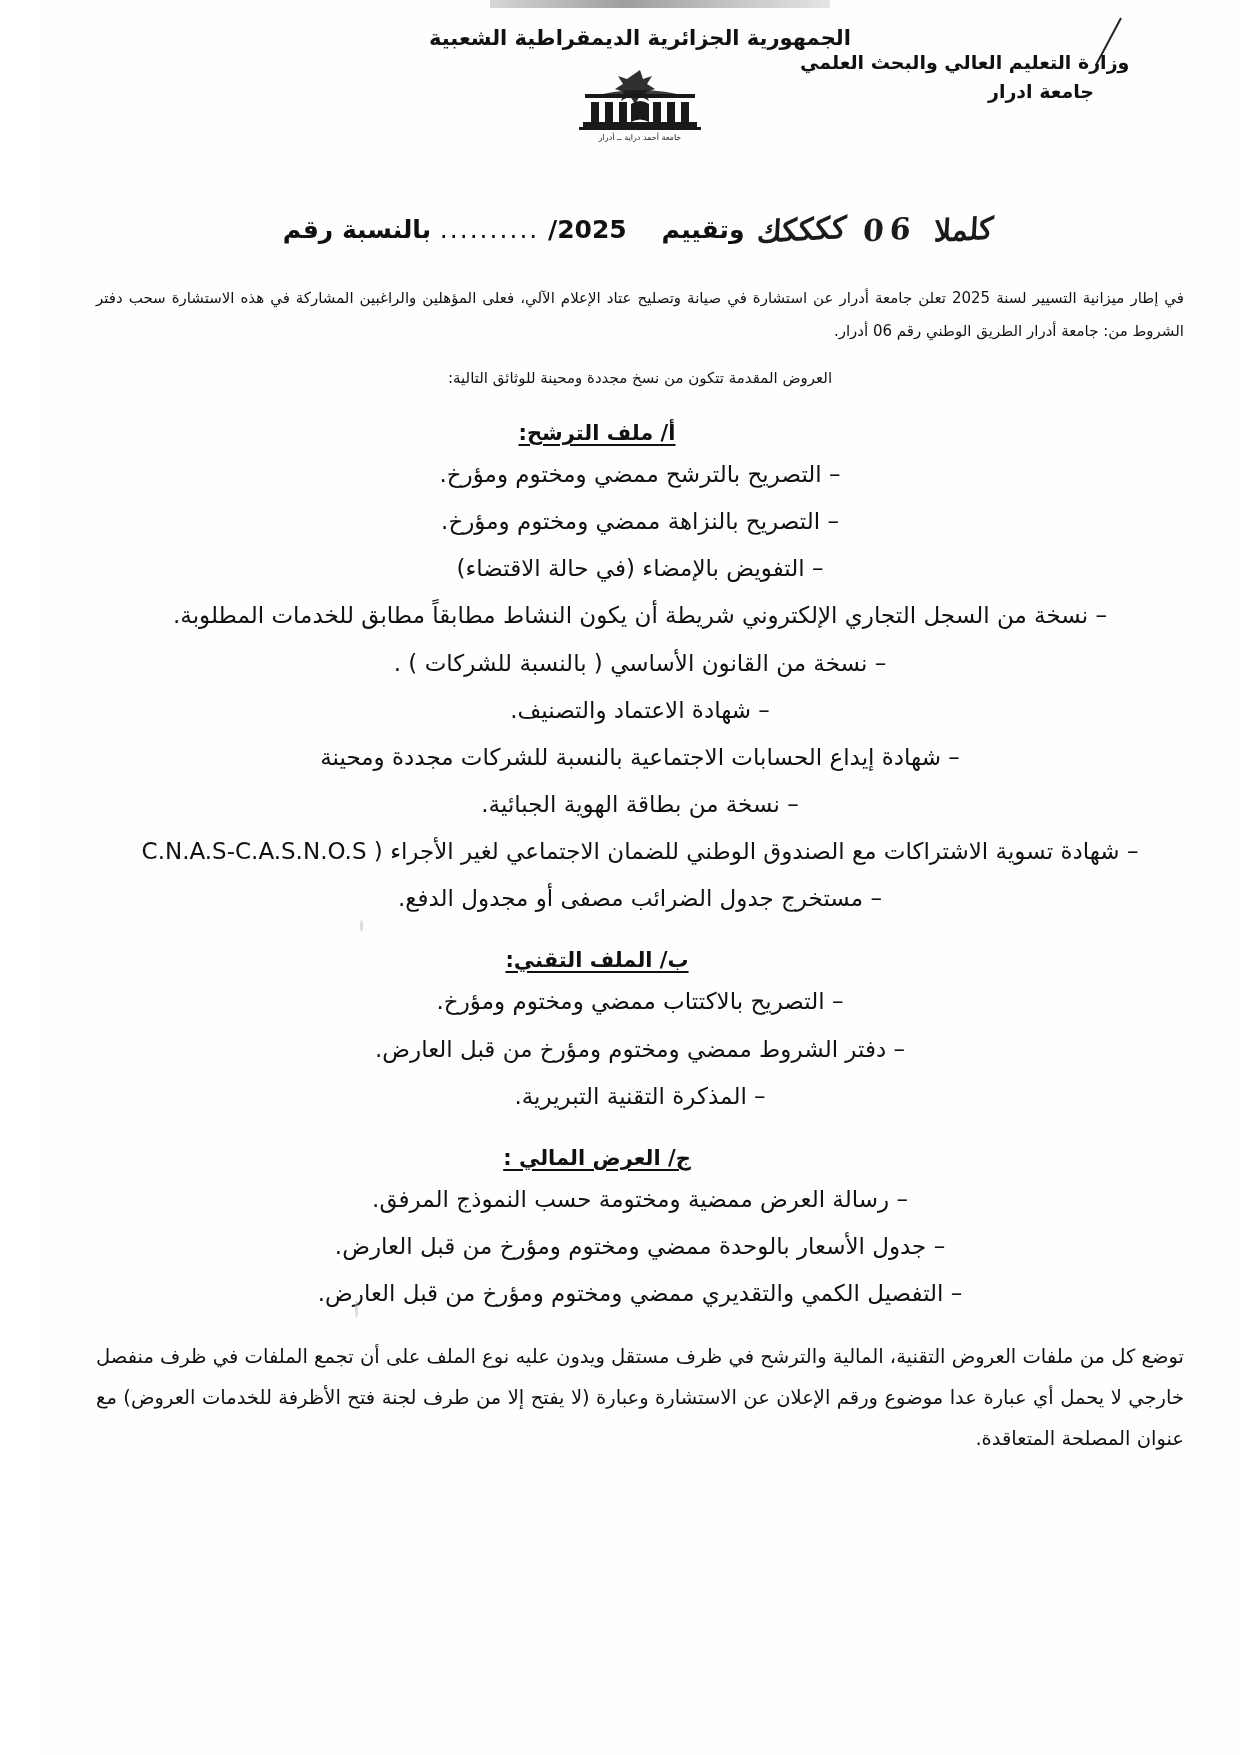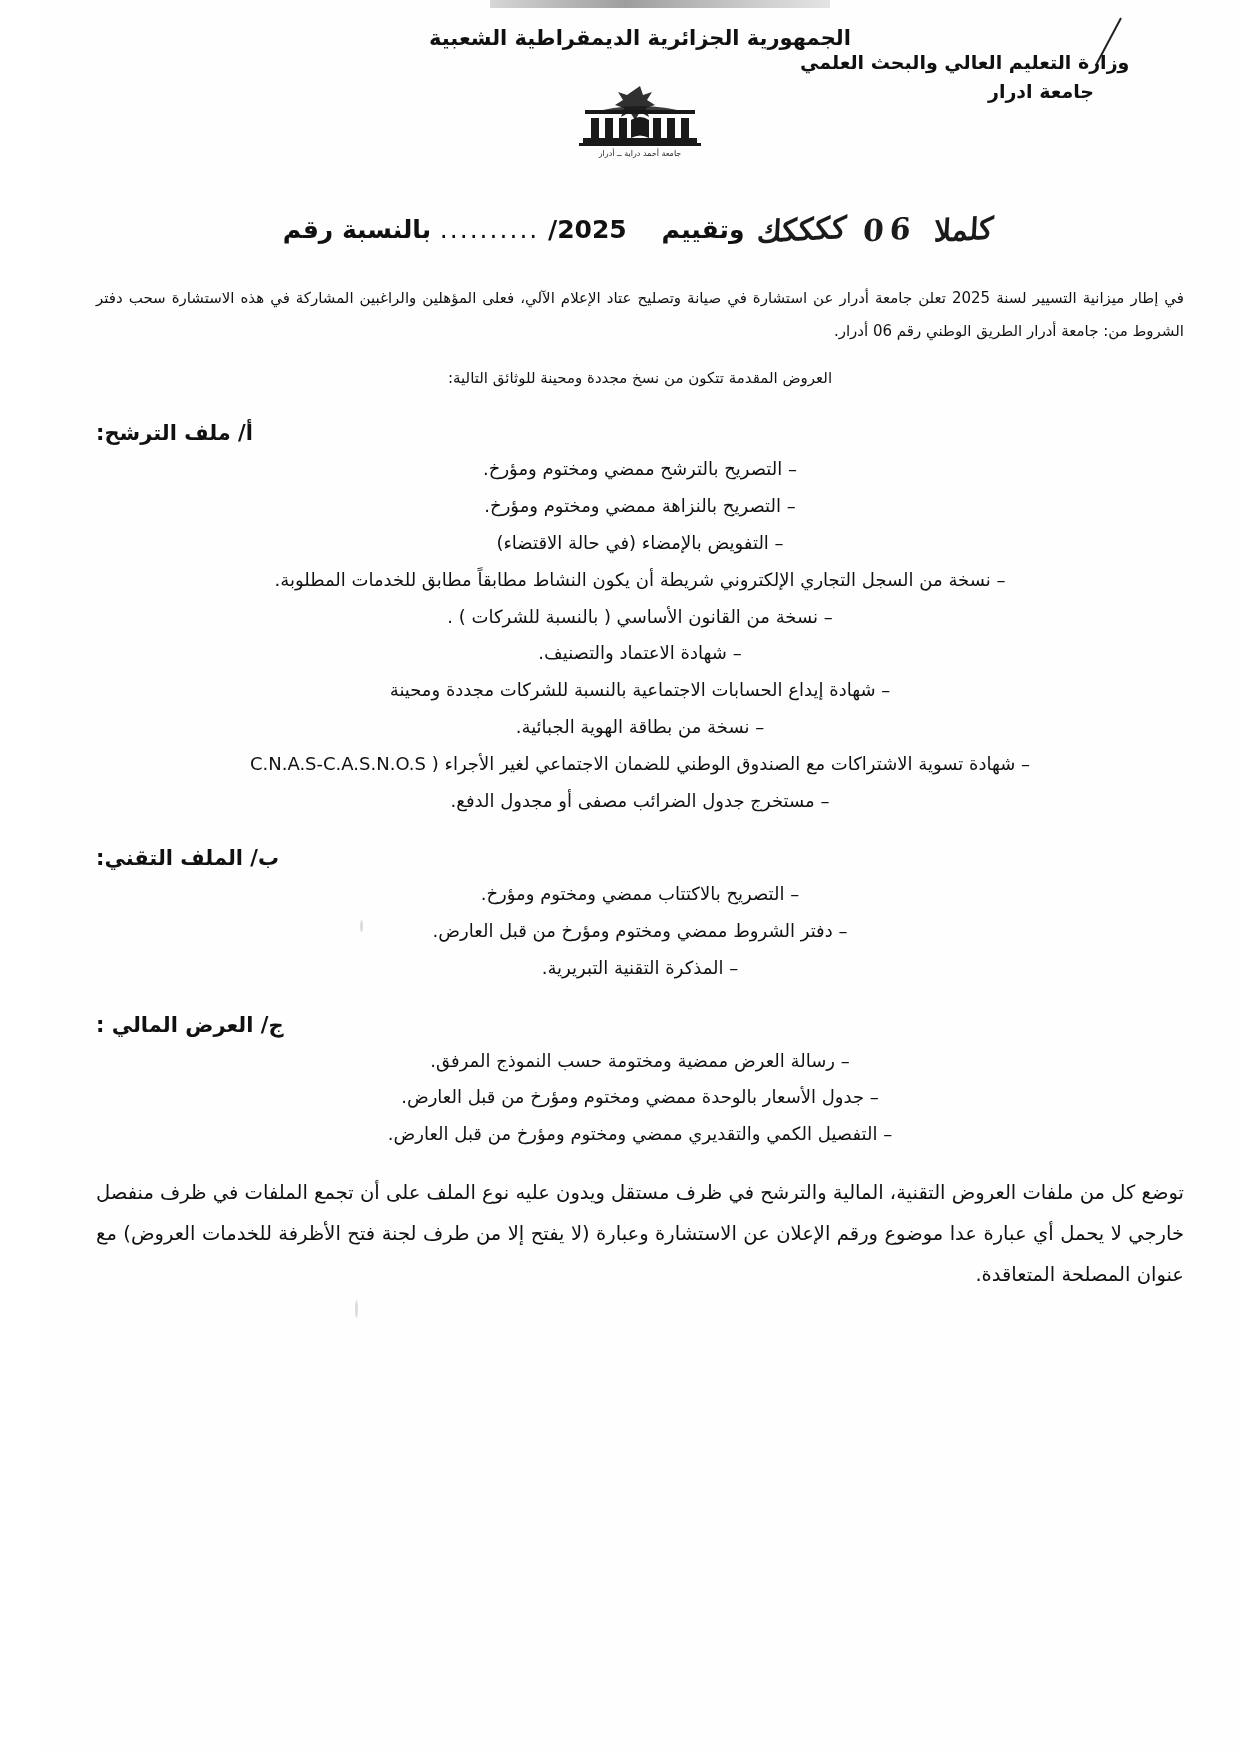--- a/index.html
+++ b/index.html
@@ -55,21 +55,21 @@
     top: 18px;
     left: 1080px;
     width: 2px;
     height: 54px;
     background: #222;
     transform: rotate(28deg);
     transform-origin: top center;
   }
   .logo {
     position: absolute;
-    top: 80px;
+    top: 64px;
     left: 0; right: 0;
     margin: 0 auto;
     width: 190px;
     height: 80px;
     text-align: center;
     text-decoration: underline;
   }
   .logo svg { display: block; margin: 0 auto; }
   .title-row {
     position: relative;
@@ -101,31 +101,32 @@
     font-size: 15px;
     line-height: 2.2;
     margin: 14px 0 0 0;
     text-align: justify;
     text-justify: inter-word;
   }
   p.para.center-ish { text-align: center; }
   .section-head {
     font-size: 21px;
     font-weight: 700;
+    text-decoration: underline;
     text-underline-offset: 4px;
     margin: 26px 86px 6px 0;
-    text-align: left;
+    text-align: center;
   }
   ul.doc-list {
     list-style: none;
     margin: 4px 0 0 0;
     padding: 0;
   }
   ul.doc-list li {
-    font-size: 18px;
+    font-size: 23px;
     line-height: 2.05;
     text-align: center;
     padding-right: 0;
   }
   ul.doc-list li::before {
     content: "– ";
   }
   .final-para {
     font-size: 19.5px;
     line-height: 2.1;

